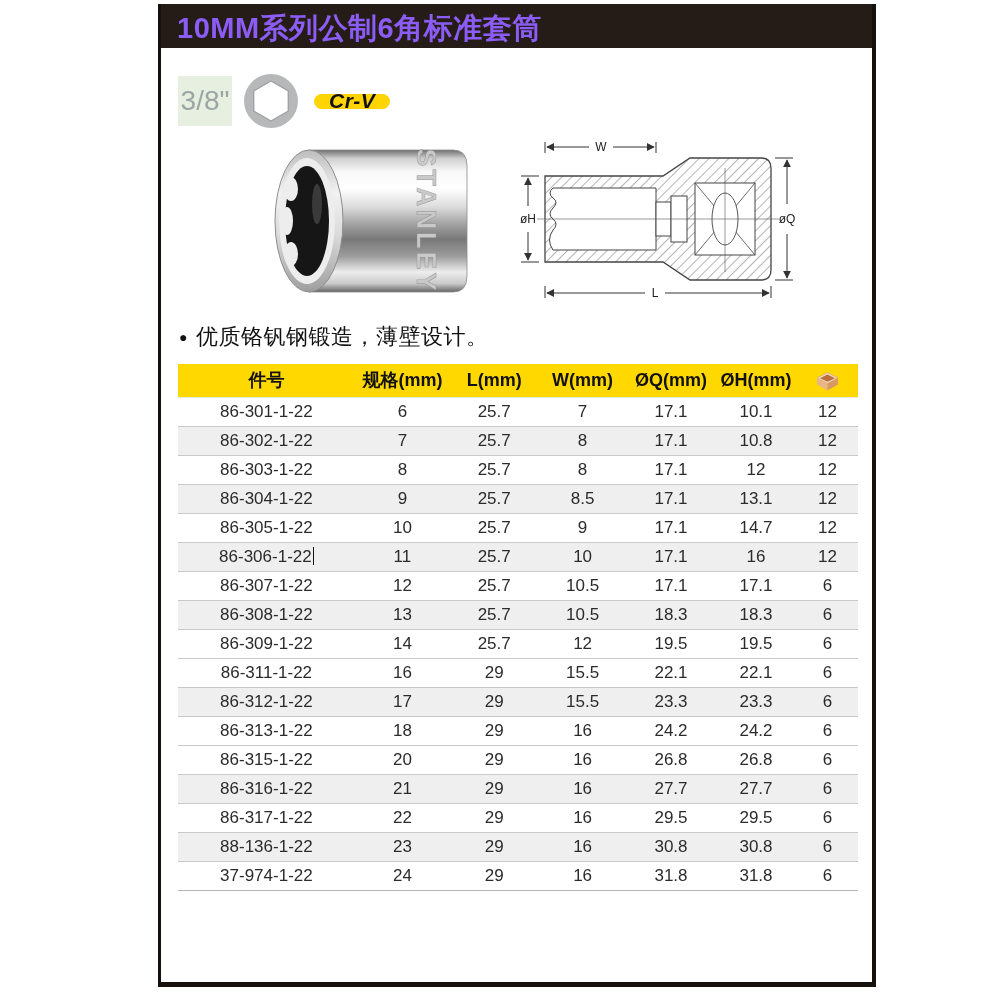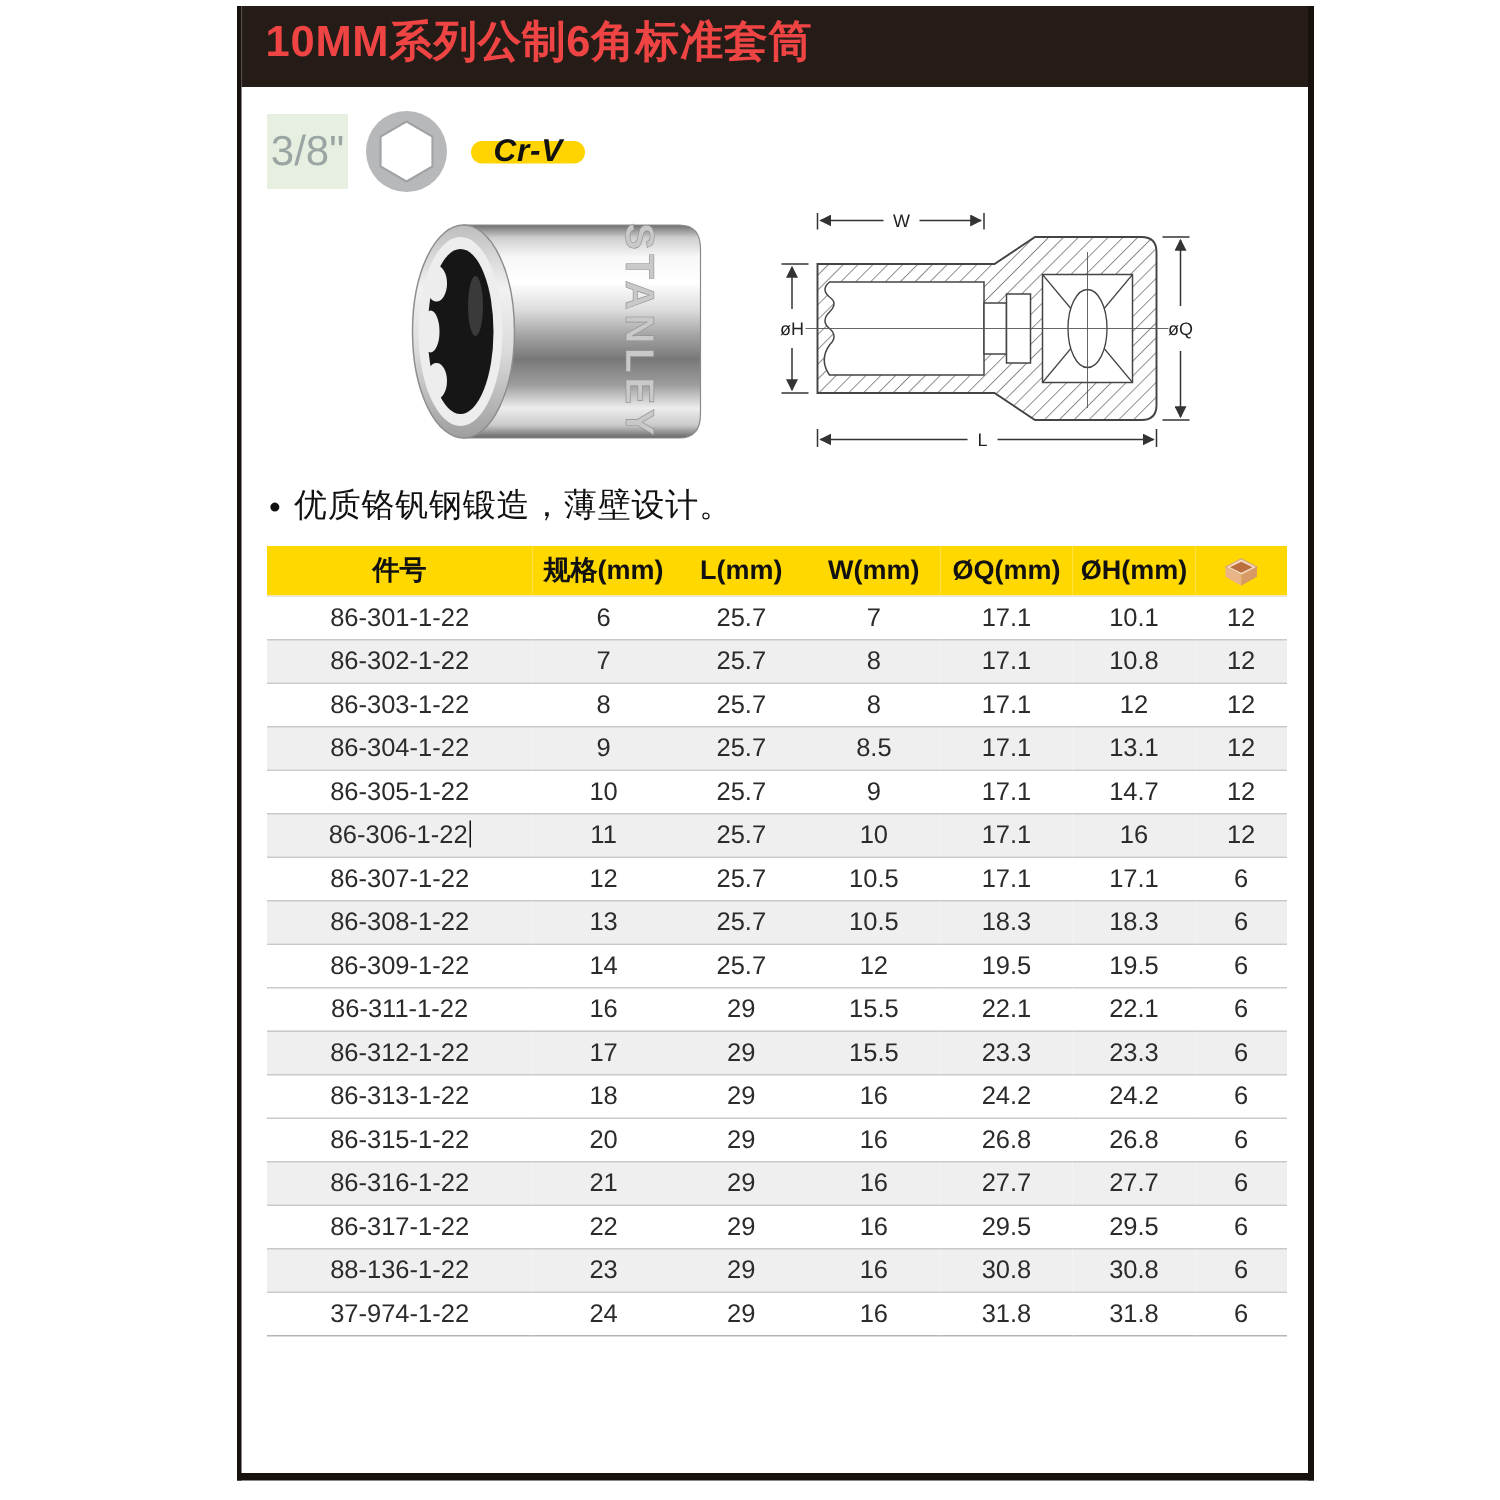--- a/index.html
+++ b/index.html
@@ -8,21 +8,21 @@
     width:1000px; height:1000px; position:relative; overflow:hidden;
     font-family:"Liberation Sans","DejaVu Sans",sans-serif;
     -webkit-font-smoothing:antialiased;
   }
   .frame {
     position:absolute; left:158px; top:4px; width:718px; height:983px;
     border-left:3px solid #17110e; border-right:4px solid #17110e; border-bottom:5px solid #17110e;
     background:#fff;
   }
   .title-bar {
-    height:54px; background:#261c17; color:#ef4444;
+    height:44px; background:#261c17; color:#8b5cf6;
     font-size:29px; font-weight:bold; line-height:48px;
     padding-left:16px; letter-spacing:0.5px;
     white-space:nowrap; overflow:hidden;
   }
   
   .badges { position:absolute; left:17px; top:68px; height:58px; display:flex; align-items:center; }
   .drive-badge {
     width:54px; height:50px; background:#e7efe0; color:#9ba5a4;
     font-size:28px; display:flex; align-items:center; justify-content:center;
   }

